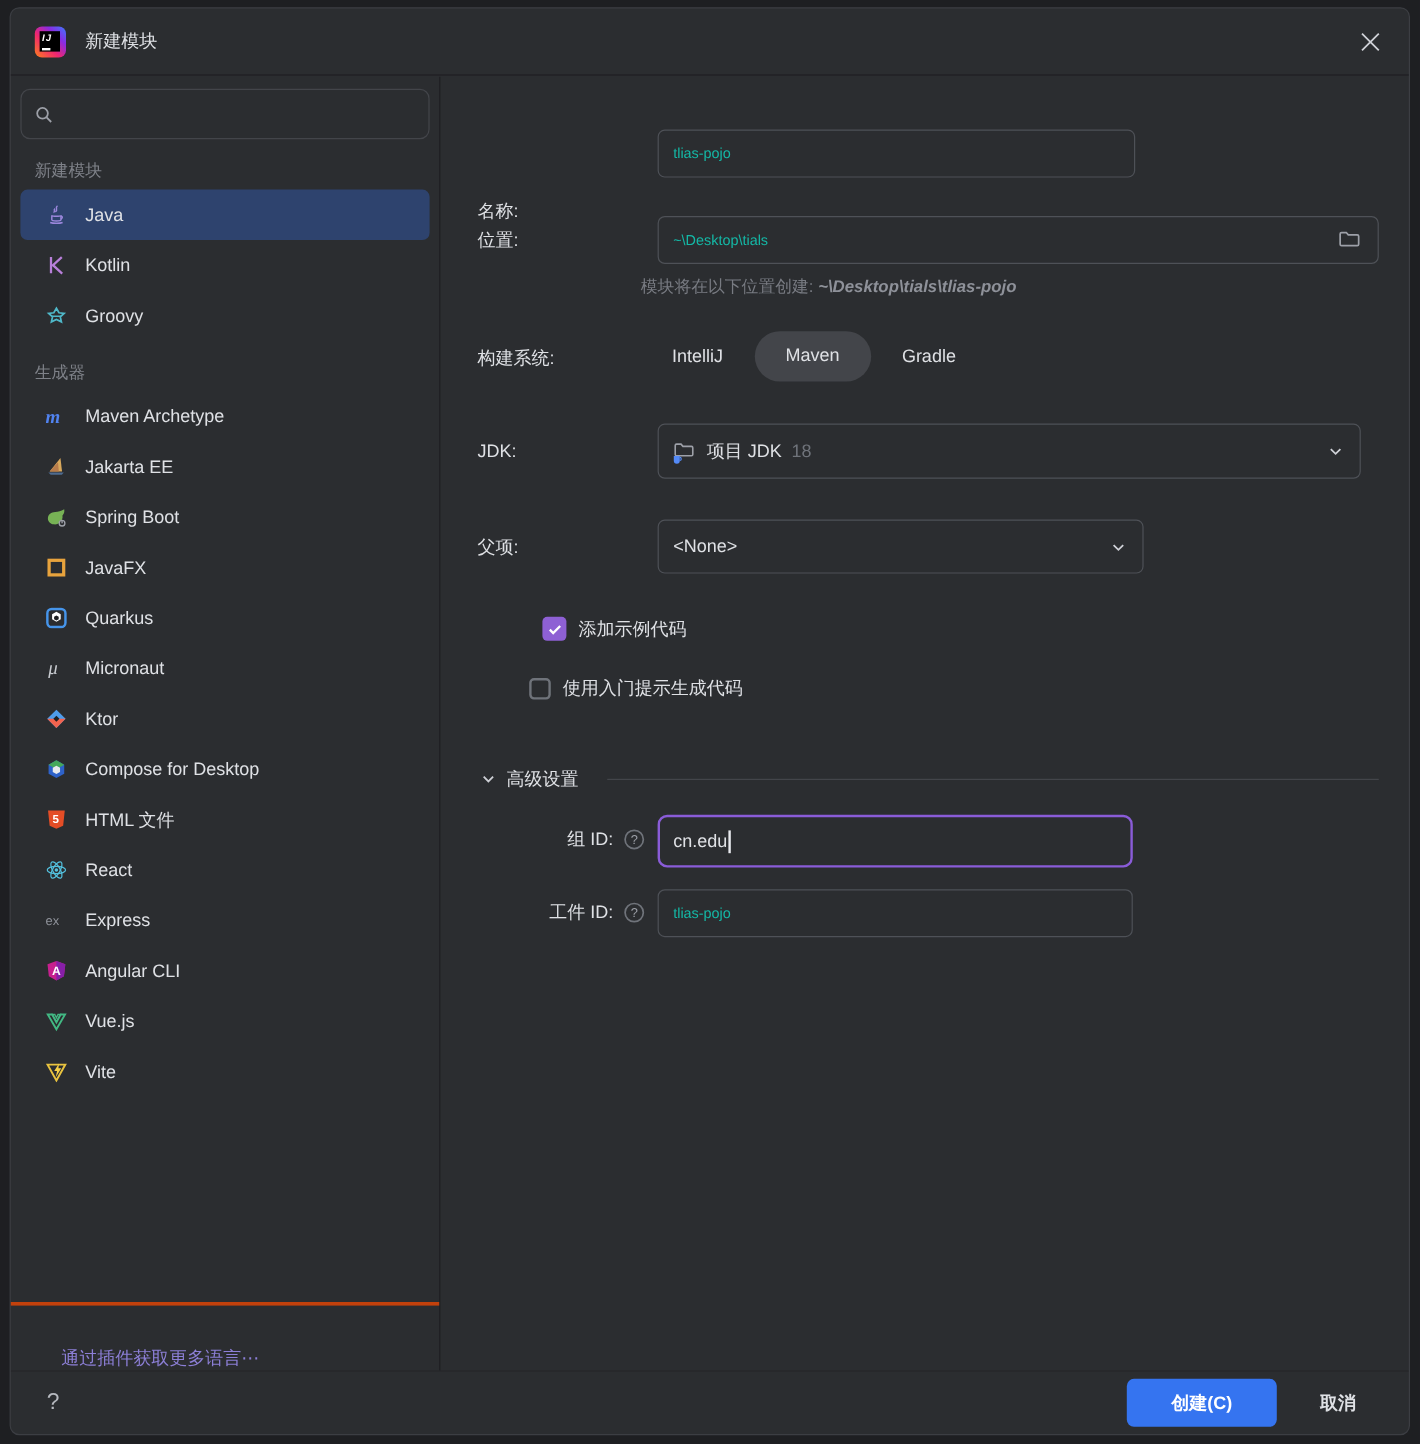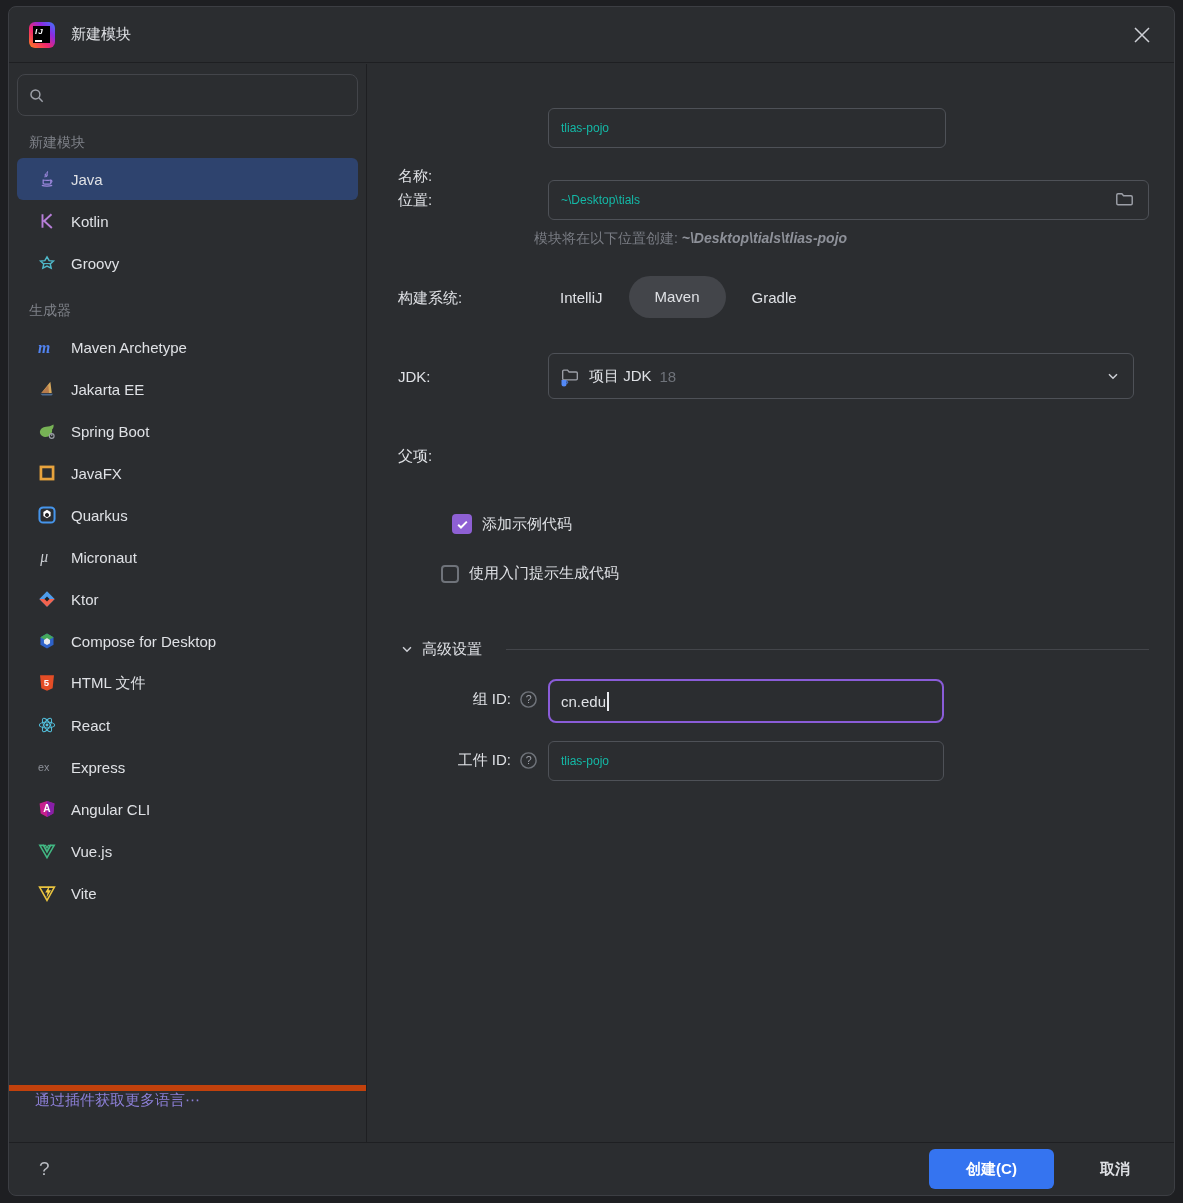--- a/index.html
+++ b/index.html
@@ -22,21 +22,21 @@
   .side-list { flex:1; overflow:hidden; }
   .searchbox { margin:10px 8px 0 8px; height:42px; border:1px solid #43454A; border-radius:8px;
                display:flex; align-items:center; padding:0 10px; background:#2B2D30; }
   .searchbox input { flex:1; background:transparent; border:none; outline:none; color:#DFE1E5; font-size:15px; margin-left:8px; }
   .side-header { color:#7E8188; font-size:14px; margin:18px 0 6px 20px; }
   .side-row { height:42px; display:flex; align-items:center; padding-left:20px; margin:0 8px; border-radius:6px;
               font-size:15px; color:#DFE1E5; cursor:pointer; }
   .side-row.selected { background:#2E436E; }
   .side-row .ic { width:20px; height:20px; display:flex; align-items:center; justify-content:center; margin-right:14px; flex:none; }
   .side-row .ic svg { width:18px; height:18px; }
-  .plugins { height:57px; border-top:6px solid #c2410c; display:flex; align-items:flex-start; padding-left:26px; }
+  .plugins { height:57px; border-top:3px solid #c2410c; display:flex; align-items:flex-end; padding-left:42px; }
   .plugins a { color:#8C7FD6; font-size:15px; text-decoration:none; cursor:pointer; }
   
   .main { flex:1; position:relative; }
   .flabel { position:absolute; font-size:15px; color:#DFE1E5; }
   .tfield { position:absolute; height:40px; background:#2B2D30; border:1px solid #4E5157; border-radius:6px;
             color:#14b8a6; font-size:12px; padding:0 12px; outline:none; }
   .hint { position:absolute; left:167px; top:166px; font-size:14px; color:#787B82; }
   .hint b { color:#8E9199; font-weight:600;font-style:italic; }
   .opts { position:absolute; left:181px; top:212px; height:42px; display:flex; align-items:center; gap:14px; }
   .opt { font-size:15px; color:#DFE1E5; padding:0 12px; cursor:pointer; }
@@ -55,21 +55,21 @@
   .idlabel { position:absolute; left:31px; width:140px; display:flex; align-items:center; justify-content:flex-end; gap:8px;
              font-size:15px; color:#DFE1E5; }
   .focusfield { position:absolute; left:181px; top:615px; width:396px; height:44px; border:2px solid #8A5CD8;
                 border-radius:8px; display:flex; align-items:center; padding:0 11px; font-size:15px; background:#2B2D30; }
   .caret { display:inline-block; width:1.5px; height:19px; background:#E8EAEE; margin-left:1px; animation:blink 1s steps(1) infinite; }
   @keyframes blink { 50% { opacity:0; } }
   
   .footer { position:absolute; bottom:0; left:0; right:0; height:53px; border-top:1px solid #1E1F22;
             display:flex; align-items:center; padding:0 44px 0 30px; border-radius:0 0 8px 8px; }
   .help-q { color:#B6B9BF; font-size:19px; cursor:pointer; }
-  .btns { margin-left:auto; display:flex; align-items:center; gap:46px; }
+  .btns { margin-left:auto; display:flex; align-items:center; gap:36px; }
   .btn-primary { width:125px; height:40px; background:#3574F0; border:none; border-radius:6px; color:#fff;
                  font-size:15px; font-weight:600; cursor:pointer; font-family:inherit; }
   .btn-text { background:none; border:none; color:#DFE1E5; font-size:15px; font-weight:600; cursor:pointer; font-family:inherit; }
   svg { display:block; }
 </style>
 </head>
 <body>
 
 <div class="dialog">
 
@@ -310,20 +310,28 @@
         <span>项目 JDK</span>
         <span class="dim" style="margin-left:8px;">18</span>
         <span class="chev">
           <svg width="16" height="16" viewBox="0 0 16 16" fill="none" stroke="#CED0D6" stroke-width="1.5">
               <path d="M4 6.2l4 4 4-4"></path>
             </svg>
         </span>
       </div>
 
       <div class="flabel" style="left:31px; top:383px;">父项:</div>
+      <div class="select" style="left:181px; top:369px; width:405px; height:45px;">
+        <span>&lt;None&gt;</span>
+        <span class="chev">
+          <svg width="16" height="16" viewBox="0 0 16 16" fill="none" stroke="#CED0D6" stroke-width="1.5">
+              <path d="M4 6.2l4 4 4-4"></path>
+            </svg>
+        </span>
+      </div>
 
       <div class="cbrow" style="left:37px; top:450px;margin-left:48px;">
         <span class="cbox on">
           <svg width="13" height="13" viewBox="0 0 12 12" fill="none" stroke="#fff" stroke-width="1.8">
               <path d="M2 6.2l2.6 2.6L10 3.4"></path>
             </svg>
         </span>
         <span>添加示例代码</span>
       </div>
 

